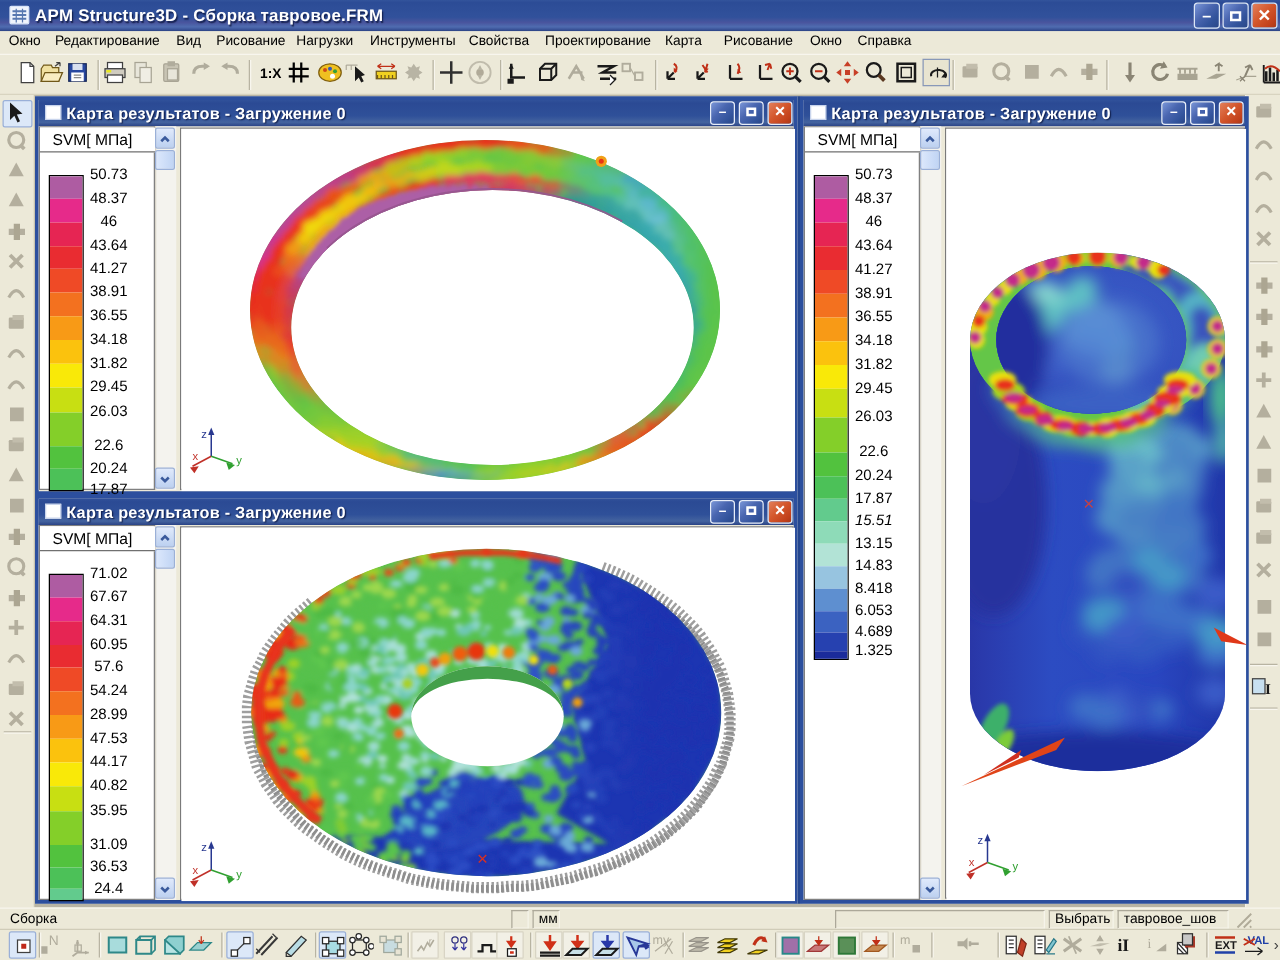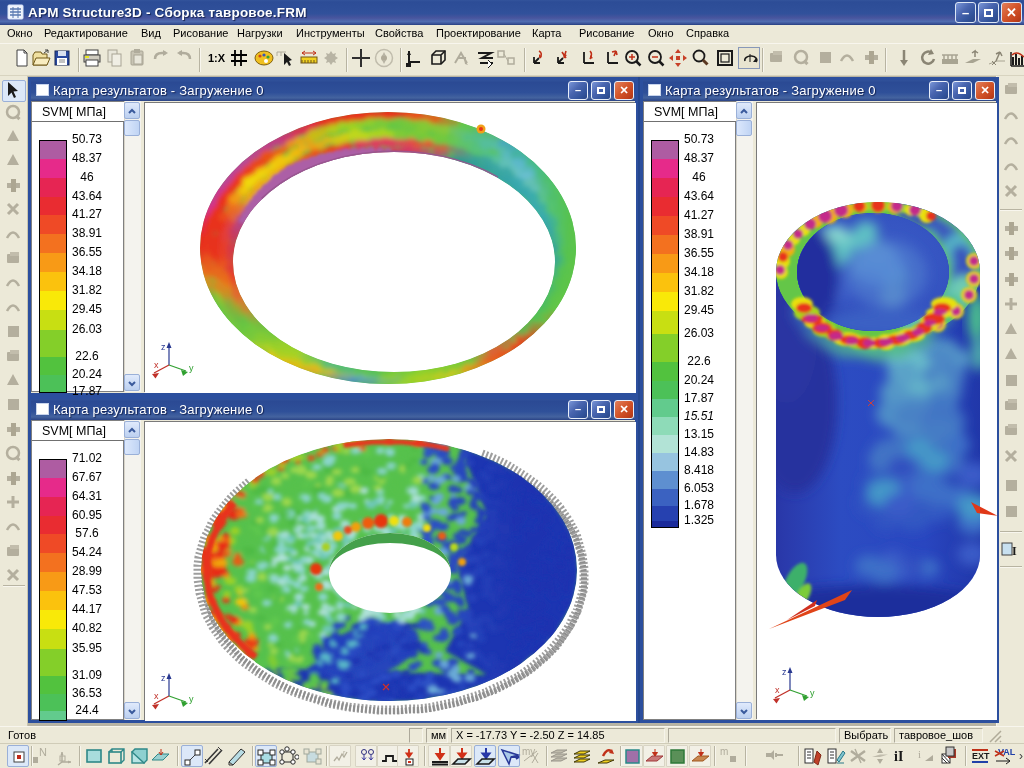--- a/index.html
+++ b/index.html
@@ -16,21 +16,21 @@
 #toolbar1 { left:0; top:43px; width:1024px; height:33px; background:#ece9d8;
   border-top:1px solid #f8f6ee; border-bottom:1px solid #d8d4c0; }
 .tsep { position:absolute; top:4px; width:2px; height:24px; border-left:1px solid #b8b4a2; border-right:1px solid #f8f6ee; }
 .lsep { position:absolute; left:3px; width:22px; height:2px; border-top:1px solid #b8b4a2; border-bottom:1px solid #f8f6ee; }
 #lefttb { left:0; top:76px; width:28px; height:650px; background:#ece9d8; border-right:1px solid #c8c4b0; }
 #righttb { left:996px; top:76px; width:28px; height:650px; background:#ece9d8; border-left:1px solid #f6f4ea; }
 #mdi { left:28px; top:76px; width:968px; height:650px; background:#b8b4a4; }
 .mwin { position:absolute; border:3px solid #2c4f9e; background:#ece9d8; }
 .mtitle { position:absolute; left:0; top:0; right:0; height:21px;
   background:linear-gradient(180deg,#30519a 0%,#2b4a94 12%,#2f5099 60%,#44639f 85%,#2a4386 100%); }
-.mtitle .txt { position:absolute; left:22px; top:3px; color:#fff; font-weight:normal; font-size:13px; letter-spacing:0.2px;
+.mtitle .txt { position:absolute; left:22px; top:3px; color:#fff; font-weight:bold; font-size:13px; letter-spacing:0.2px;
   text-shadow:1px 1px 1px rgba(10,20,60,.8); white-space:nowrap; }
 .mtitle .ico { position:absolute; left:5px; top:4px; width:13px; height:12px; background:#fff; border:1px solid #c8d4ec; }
 .mbtn { position:absolute; top:1px; width:20px; height:19px; border-radius:3px; border:1px solid #e8eefa;
   background:linear-gradient(135deg,#7a96d8 0%,#4a66b0 40%,#33549c 75%,#2a4788 100%);
   color:#fff; font-size:11px; text-align:center; line-height:16px; font-weight:bold; }
 .mbtn.close { background:linear-gradient(135deg,#e2805c 0%,#d4572c 45%,#c2411c 80%,#a83818 100%); }
 .legend { position:absolute; background:#fff; border:1px solid #808080; }
 .legend .hdr { position:absolute; left:0; top:0; width:92px; height:20px; font-size:12.5px; color:#000;
   text-align:left; padding-left:10px; padding-top:3px; border-bottom:1px solid #707070; background:#fff; }
 .lv { position:absolute; left:27px; width:56px; font-size:12px; color:#000; text-align:center; }
@@ -2742,21 +2742,21 @@
     <div class="lv" style="top:201px;">29.45</div>
     <div class="lv" style="top:224px;">26.03</div>
     <div class="lv" style="top:252px;">22.6</div>
     <div class="lv" style="top:271px;">20.24</div>
     <div class="lv" style="top:289px;">17.87</div>
     <div class="lv" style="top:307px;font-style:italic;">15.51</div>
     <div class="lv" style="top:325px;">13.15</div>
     <div class="lv" style="top:343px;">14.83</div>
     <div class="lv" style="top:361px;">8.418</div>
     <div class="lv" style="top:379px;">6.053</div>
-    <div class="lv" style="top:396px;">1.678</div>
+    <div class="lv" style="top:396px;">4.689</div>
     <div class="lv" style="top:411px;">1.325</div>
   </div>
 <div class="sbar abs" style="left:736px;top:101px;height:619px;"></div>
 <div class="sbtn" style="left:736px;top:102px;position:absolute;">
     <svg width="10" height="9">
       <polyline points="2,6 5,3 8,6" fill="none" stroke="#3a5a9c" stroke-width="2"></polyline>
     </svg>
   </div>
 <div class="sthumb abs" style="left:736px;top:120px;height:16px;"></div>
 <div class="sbtn" style="left:736px;top:702px;position:absolute;">
@@ -3046,24 +3046,23 @@
         <text x="25" y="572" font-size="9" fill="#283890" stroke="none" font-family="Liberation Sans,sans-serif">z</text>
         <line x1="33" y1="587" x2="18" y2="595" stroke="#c03028"></line>
         <path d="M 16 596 l 7 -1 l -3.5 5.5 Z" fill="#c03028" stroke="none"></path>
         <text x="18" y="590" font-size="9" fill="#c03028" stroke="none" font-family="Liberation Sans,sans-serif">x</text>
         <line x1="33" y1="587" x2="50" y2="593" stroke="#30a030"></line>
         <path d="M 52 594 l -7 -2 l 2 6 Z" fill="#30a030" stroke="none"></path>
         <text x="53" y="593" font-size="9" fill="#30a030" stroke="none" font-family="Liberation Sans,sans-serif">y</text>
       </g>
     </svg></div>
 <div id="statusbar" class="abs">
-    <div class="abs" style="left:8px;top:2px;">Готов</div>
+    <div class="abs" style="left:8px;top:2px;">Сборка</div>
     <div class="spanel" style="left:409px;width:14px;"></div>
     <div class="spanel" style="left:426px;width:22px;">мм</div>
-    <div class="spanel" style="left:451px;width:214px;">X = -17.73 Y = -2.50 Z = 14.85</div>
     <div class="spanel" style="left:668px;width:168px;"></div>
     <div class="spanel" style="left:839px;width:52px;">Выбрать</div>
     <div class="spanel" style="left:894px;width:89px;">тавровое_шов</div>
     <svg class="abs" style="left:989px;top:3px;" width="14" height="13">
       <path d="M12 1 L1 12 M12 6 L6 12 M12 11 L11 12" stroke="#b0ab99" stroke-width="1.5"></path>
     </svg>
   </div>
 <div id="bottomtb" class="abs">
     <div class="icon pressed" style="left:7px;top:1px;">
       <svg width="22" height="22">

